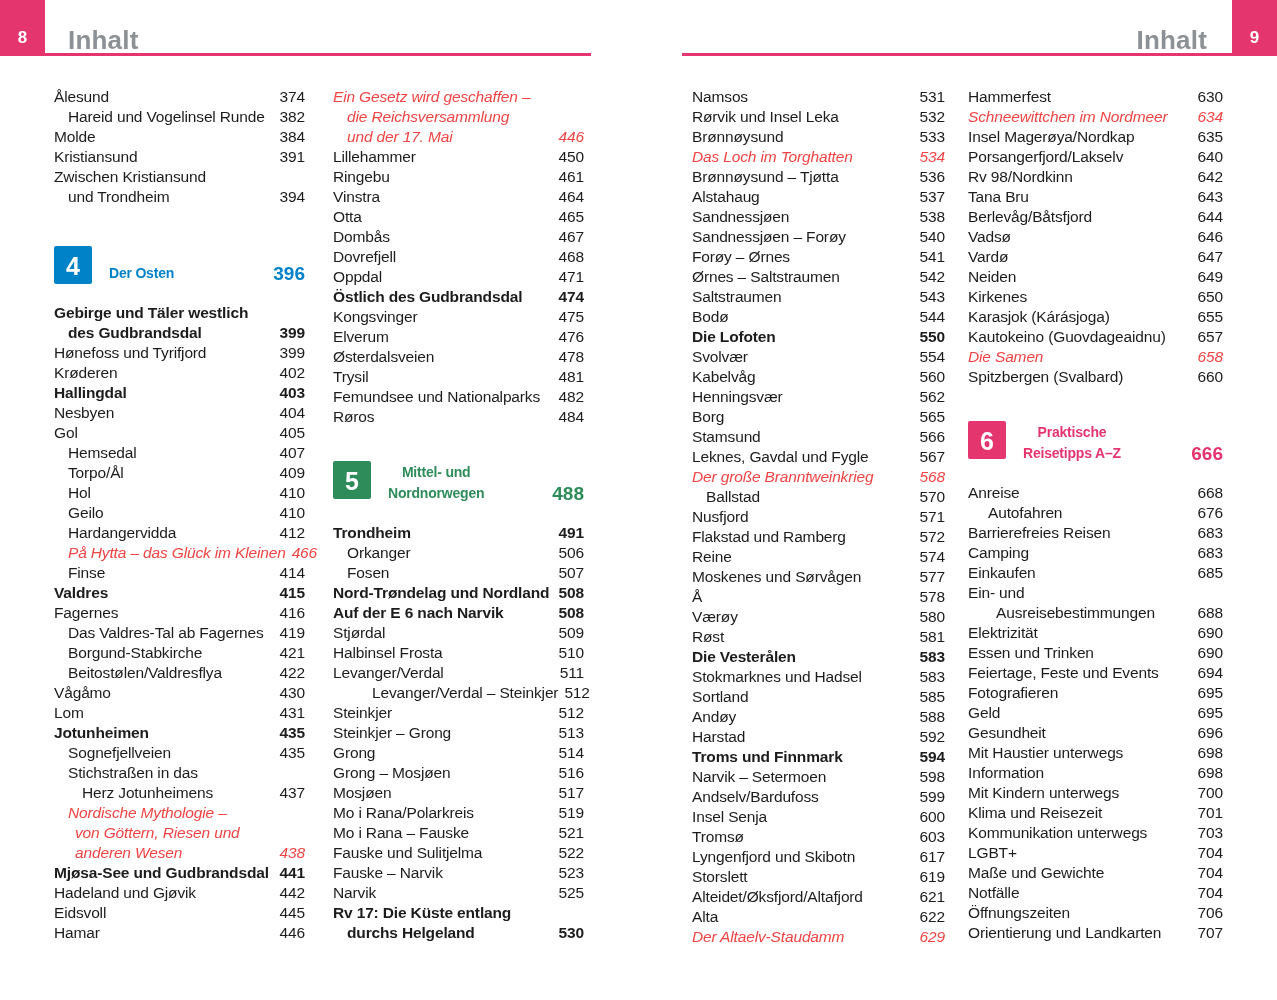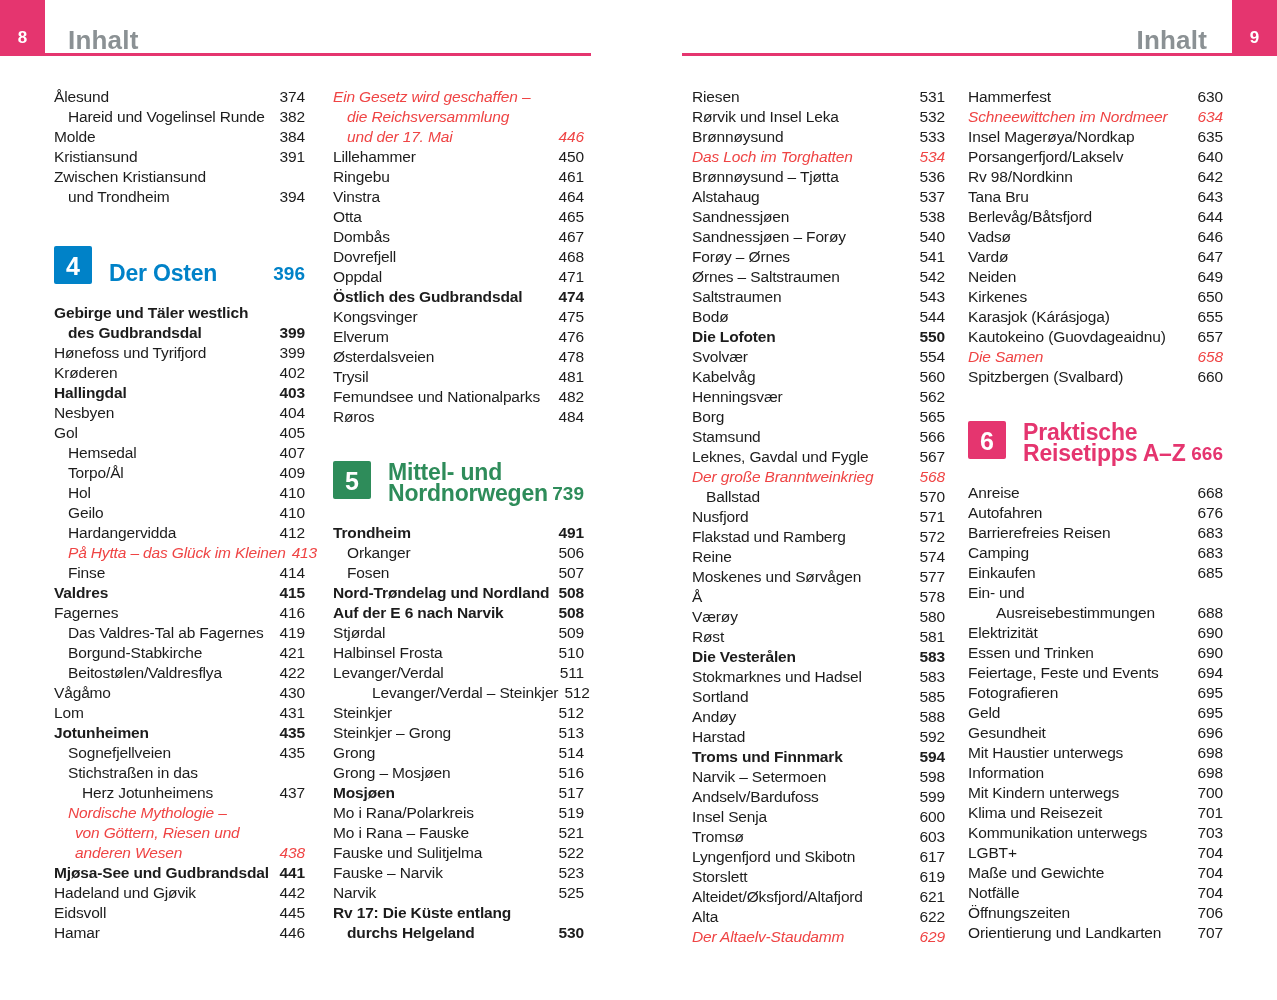--- a/index.html
+++ b/index.html
@@ -37,21 +37,21 @@
   .toc-row .lbl{white-space:nowrap;}
   .toc-row .pg{margin-left:auto;padding-left:6px;}
   .toc-row.bold{font-weight:700;}
   .toc-row.italic{font-style:italic;color:#ef4444;}
   .section-row{display:flex;align-items:flex-end;height:38px;margin:38px 0 20px;}
   .chap-box{
     width:38px;height:38px;border-radius:2px;flex:none;
     color:#fff;font-weight:700;font-size:25px;text-align:center;line-height:40px;
   }
   .chap-box.raised{margin-bottom:5px;}
-  .chap-title{margin-left:17px;font-weight:700;font-size:23px;line-height:21px;letter-spacing:-0.2px;white-space:nowrap;}
+  .chap-title{margin-left:17px;font-weight:700;font-size:14px;line-height:21px;letter-spacing:-0.2px;white-space:nowrap;text-align:center;}
   .chap-page{margin-left:auto;font-weight:700;font-size:19px;line-height:21px;}
 </style>
 </head>
 <body>
 
 <div class="badge badge-left" style="background: rgb(229, 53, 111);">8</div>
 <div class="header-title title-left">Inhalt</div>
 <div class="header-rule rule-left" style="background: rgb(229, 53, 111);"></div>
 
 <div class="header-title title-right">Inhalt</div>
@@ -131,21 +131,21 @@
     <div class="toc-row">
       <span class="lbl" style="padding-left: 14px;">Geilo</span>
       <span class="pg">410</span>
     </div>
     <div class="toc-row">
       <span class="lbl" style="padding-left: 14px;">Hardangervidda</span>
       <span class="pg">412</span>
     </div>
     <div class="toc-row italic">
       <span class="lbl" style="padding-left: 14px;">På Hytta – das Glück im Kleinen</span>
-      <span class="pg">413</span>
+      <span class="pg">466</span>
     </div>
     <div class="toc-row">
       <span class="lbl" style="padding-left: 14px;">Finse</span>
       <span class="pg">414</span>
     </div>
     <div class="toc-row bold">
       <span class="lbl" style="padding-left: 0px;">Valdres</span>
       <span class="pg">415</span>
     </div>
     <div class="toc-row">
@@ -280,21 +280,21 @@
     <div class="toc-row">
       <span class="lbl" style="padding-left: 0px;">Røros</span>
       <span class="pg">484</span>
     </div>
     <div class="section-row">
       <div class="chap-box raised" style="background: rgb(46, 140, 90);">5</div>
       <div class="chap-title" style="color: rgb(46, 140, 90);">
         <div>Mittel- und</div>
         <div>Nordnorwegen</div>
       </div>
-      <div class="chap-page" style="color: rgb(46, 140, 90);">739</div>
+      <div class="chap-page" style="color: rgb(46, 140, 90);">488</div>
     </div>
     <div class="toc-row bold">
       <span class="lbl" style="padding-left: 0px;">Trondheim</span>
       <span class="pg">491</span>
     </div>
     <div class="toc-row">
       <span class="lbl" style="padding-left: 14px;">Orkanger</span>
       <span class="pg">506</span>
     </div>
     <div class="toc-row">
@@ -335,21 +335,21 @@
     </div>
     <div class="toc-row">
       <span class="lbl" style="padding-left: 0px;">Grong</span>
       <span class="pg">514</span>
     </div>
     <div class="toc-row">
       <span class="lbl" style="padding-left: 0px;">Grong – Mosjøen</span>
       <span class="pg">516</span>
     </div>
     <div class="toc-row">
-      <span class="lbl" style="padding-left: 0px; font-weight: bold;">Mosjøen</span>
+      <span class="lbl" style="padding-left: 0px;">Mosjøen</span>
       <span class="pg">517</span>
     </div>
     <div class="toc-row">
       <span class="lbl" style="padding-left: 0px;">Mo i Rana/Polarkreis</span>
       <span class="pg">519</span>
     </div>
     <div class="toc-row">
       <span class="lbl" style="padding-left: 0px;">Mo i Rana – Fauske</span>
       <span class="pg">521</span>
     </div>
@@ -368,21 +368,21 @@
     <div class="toc-row bold">
       <span class="lbl" style="padding-left: 0px;">Rv 17: Die Küste entlang</span>
     </div>
     <div class="toc-row bold">
       <span class="lbl" style="padding-left: 14px;">durchs Helgeland</span>
       <span class="pg">530</span>
     </div>
   </div>
 <div class="col col-3">
     <div class="toc-row">
-      <span class="lbl" style="padding-left: 0px;">Riesen</span>
+      <span class="lbl" style="padding-left: 0px;">Namsos</span>
       <span class="pg">531</span>
     </div>
     <div class="toc-row">
       <span class="lbl" style="padding-left: 0px;">Rørvik und Insel Leka</span>
       <span class="pg">532</span>
     </div>
     <div class="toc-row">
       <span class="lbl" style="padding-left: 0px;">Brønnøysund</span>
       <span class="pg">533</span>
     </div>
@@ -614,21 +614,21 @@
         <div>Praktische</div>
         <div>Reisetipps A–Z</div>
       </div>
       <div class="chap-page" style="color: rgb(229, 53, 111);">666</div>
     </div>
     <div class="toc-row">
       <span class="lbl" style="padding-left: 0px;">Anreise</span>
       <span class="pg">668</span>
     </div>
     <div class="toc-row">
-      <span class="lbl" style="padding-left: 0px;">Autofahren</span>
+      <span class="lbl" style="padding-left: 0px; margin-left: 20px;">Autofahren</span>
       <span class="pg">676</span>
     </div>
     <div class="toc-row">
       <span class="lbl" style="padding-left: 0px;">Barrierefreies Reisen</span>
       <span class="pg">683</span>
     </div>
     <div class="toc-row">
       <span class="lbl" style="padding-left: 0px;">Camping</span>
       <span class="pg">683</span>
     </div>

